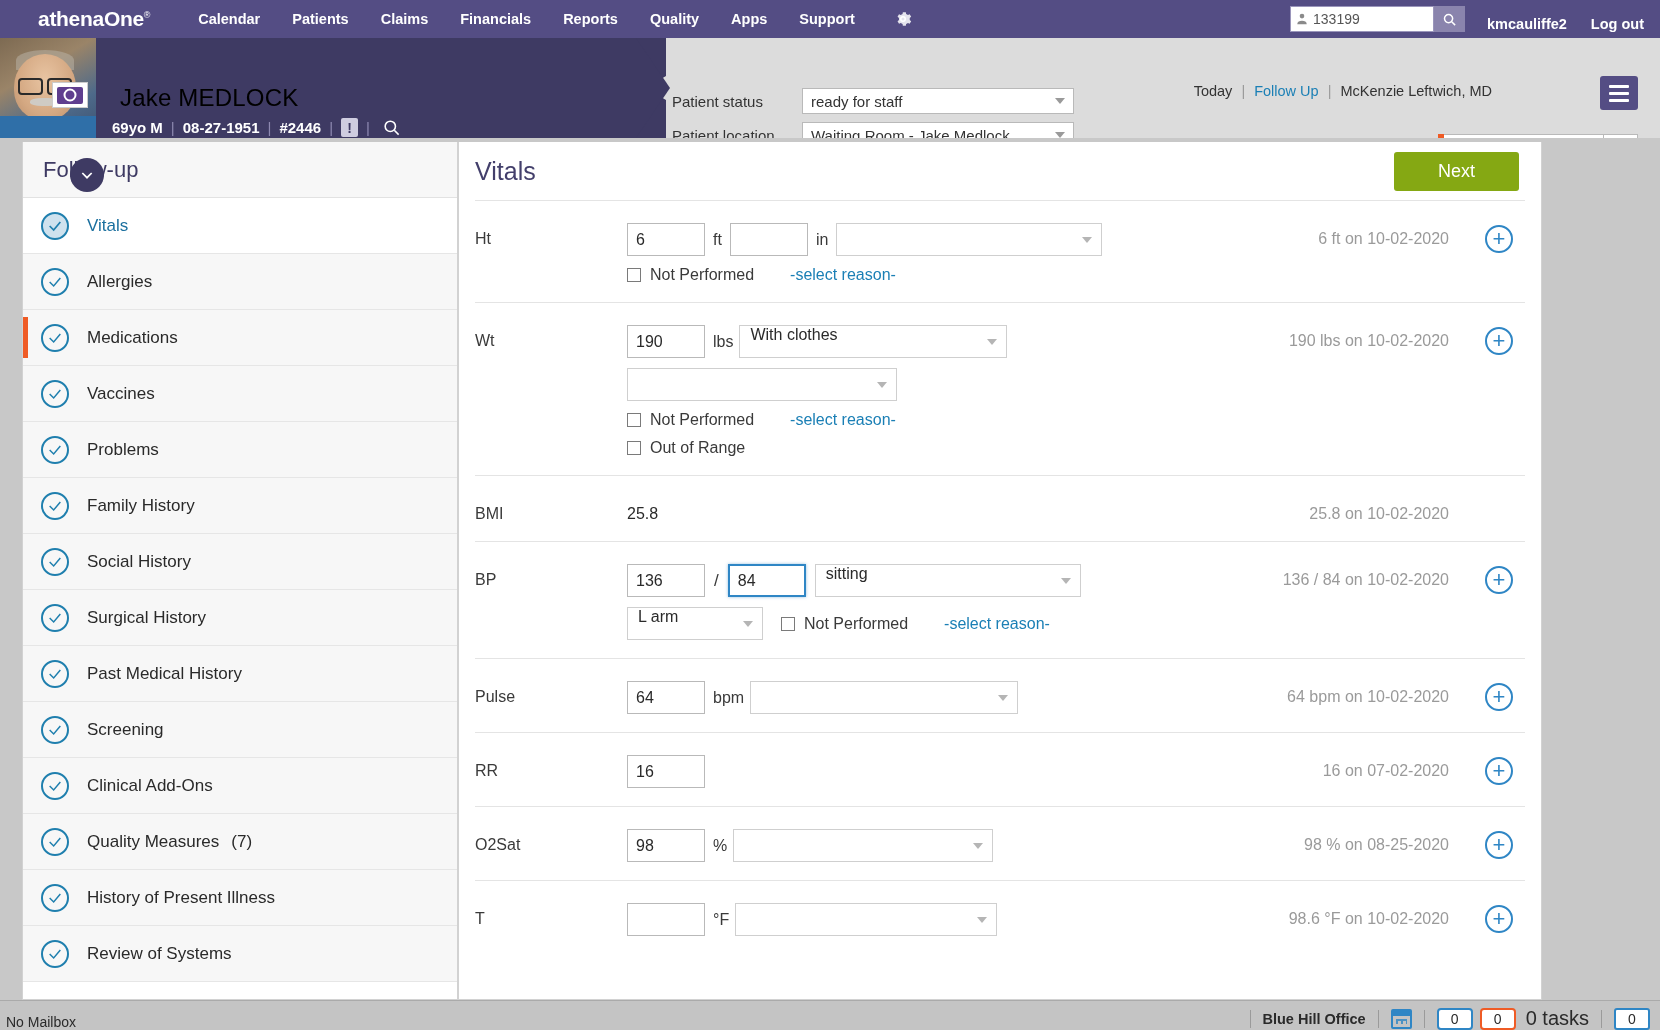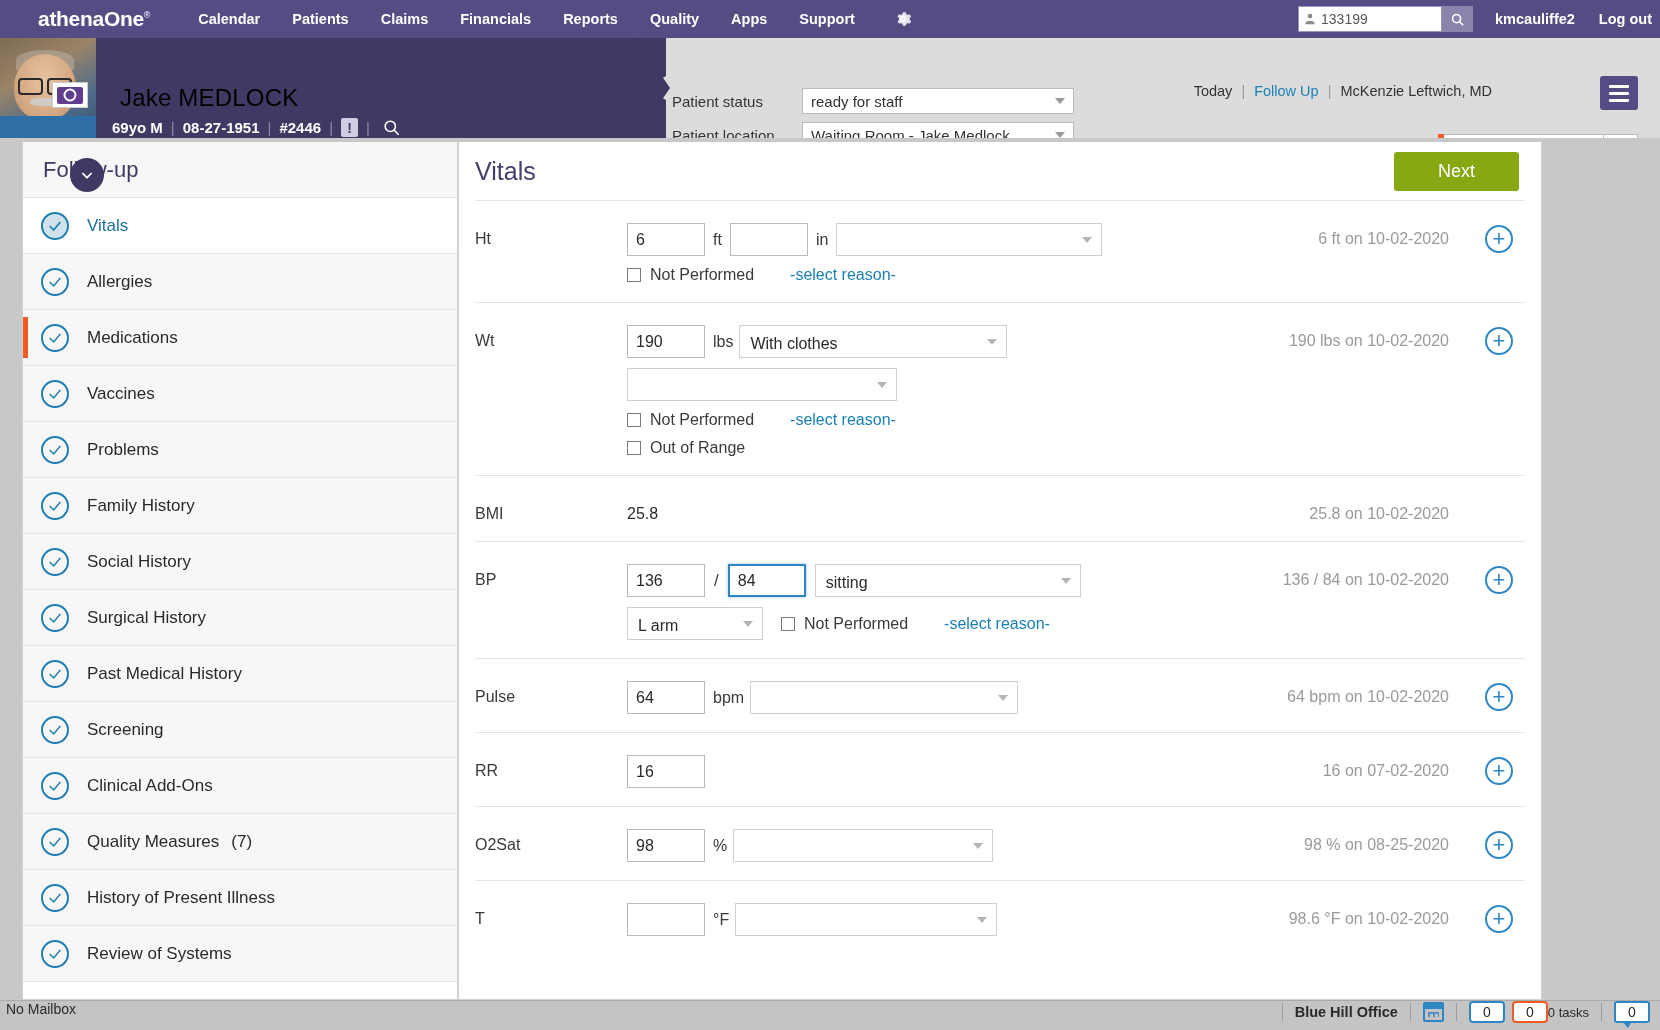--- a/index.html
+++ b/index.html
@@ -26,21 +26,21 @@
   .navlinks a {
     color: #fff; font-size: 14.5px; font-weight: bold;
     text-decoration: none; padding: 0 16px; white-space: nowrap;
   }
   .gear-btn {
     margin-left: 20px; width: 24px; height: 24px;
     display: flex; align-items: center; justify-content: center;
     cursor: pointer;
   }
   .topright {
-    margin-left: auto; display: flex; align-items: center; padding-right: 8px;
+    margin-left: auto; display: flex; align-items: flex-end; padding-right: 16px;
   }
   .searchbox {
     display: flex; align-items: center; height: 26px;
     background: #fff; border: 1px solid #9a95bb;
   }
   .searchbox .person-ic {
     width: 22px; height: 24px; display: flex; align-items: center;
     justify-content: center; color: #8a8a8a;
   }
   .searchbox input {
@@ -268,22 +268,22 @@
     font-family: "Liberation Sans", sans-serif;
   }
   .tin.w78 { width: 78px; }
   .tin.focused {
     border: 2px solid #2f86c5; box-shadow: 0 0 3px rgba(47,134,197,.5);
   }
   .unit { font-size: 16px; color: #3a3a3a; margin: 0 8px; }
   .unit.tight { margin: 0 6px 0 8px; text-align: right; }
   .dd {
     position: relative; height: 33px; border: 1px solid #cfcfcf;
-    background: #fff; display: flex; align-items: flex-end;
-    font-size: 16px; color: #2a2a2a; padding: 0 28px 4px 10px;
+    background: #fff; display: flex; align-items: flex-start;
+    font-size: 16px; color: #2a2a2a; padding: 0 28px 17px 10px;
     cursor: pointer; white-space: nowrap;
   }
   .dd .caret {
     position: absolute; right: 9px; top: 50%; transform: translateY(-50%);
     width: 0; height: 0; border-left: 5px solid transparent;
     border-right: 5px solid transparent; border-top: 6px solid #b5b5b5;
   }
   .slash { font-size: 17px; color: #3a3a3a; margin: 0 9px; }
   .cbx {
     width: 14px; height: 14px; border: 1px solid #7a7a7a; background: #fff;
@@ -303,21 +303,21 @@
     position: absolute; right: 12px; top: 24px;
     width: 28px; height: 28px; border: 2px solid #2f86c5; border-radius: 50%;
     color: #2f86c5; font-size: 22px; line-height: 24px; text-align: center;
     cursor: pointer; font-family: "Liberation Sans", sans-serif;
   }
 
   
   .footer {
     position: absolute; bottom: 0; left: 0; width: 1660px; height: 30px;
     background: #c4c4c4; border-top: 1px solid #aaa;
-    display: flex; align-items: flex-start;
+    display: flex; align-items: flex-end;
   }
   .fl { font-size: 14px; color: #2a2a2a; margin-left: 6px; }
   .fr { margin-left: auto; display: flex; align-items: center; padding-right: 10px; }
   .fdiv { width: 1px; height: 18px; background: #9a9a9a; margin: 0 12px; }
   .office { font-size: 14.5px; color: #2a2a2a; font-weight: bold; }
   .cal-ic {
     width: 21px; height: 20px; border: 2px solid #2f86c5; border-radius: 2px;
     position: relative; cursor: pointer;
   }
   .cal-ic:before {
@@ -332,21 +332,21 @@
     background-repeat: repeat-y, repeat-x;
     opacity:.8;
   }
   .pill {
     min-width: 36px; height: 22px; border: 2px solid #2f86c5; border-radius: 4px;
     display: flex; align-items: center; justify-content: center;
     font-size: 14px; color: #2a2a2a; background: #fff; cursor: pointer;
     padding: 0 6px;
   }
   .pill.orange { border-color: #ef5b25; margin-left: 7px; }
-  .tasks { font-size: 13px; color: #2a2a2a; }
+  .tasks { font-size: 20px; color: #2a2a2a; margin-left: 10px; }
   .bubble {
     min-width: 36px; height: 22px; border: 2px solid #2f86c5; border-radius: 3px;
     display: flex; align-items: center; justify-content: center;
     font-size: 14px; color: #2a2a2a; background: #fff; cursor: pointer;
     position: relative;
   }
   .bubble:after {
     content:""; position:absolute; left:6px; bottom:-7px;
     border-left: 6px solid transparent; border-right: 4px solid transparent;
     border-top: 7px solid #2f86c5;

